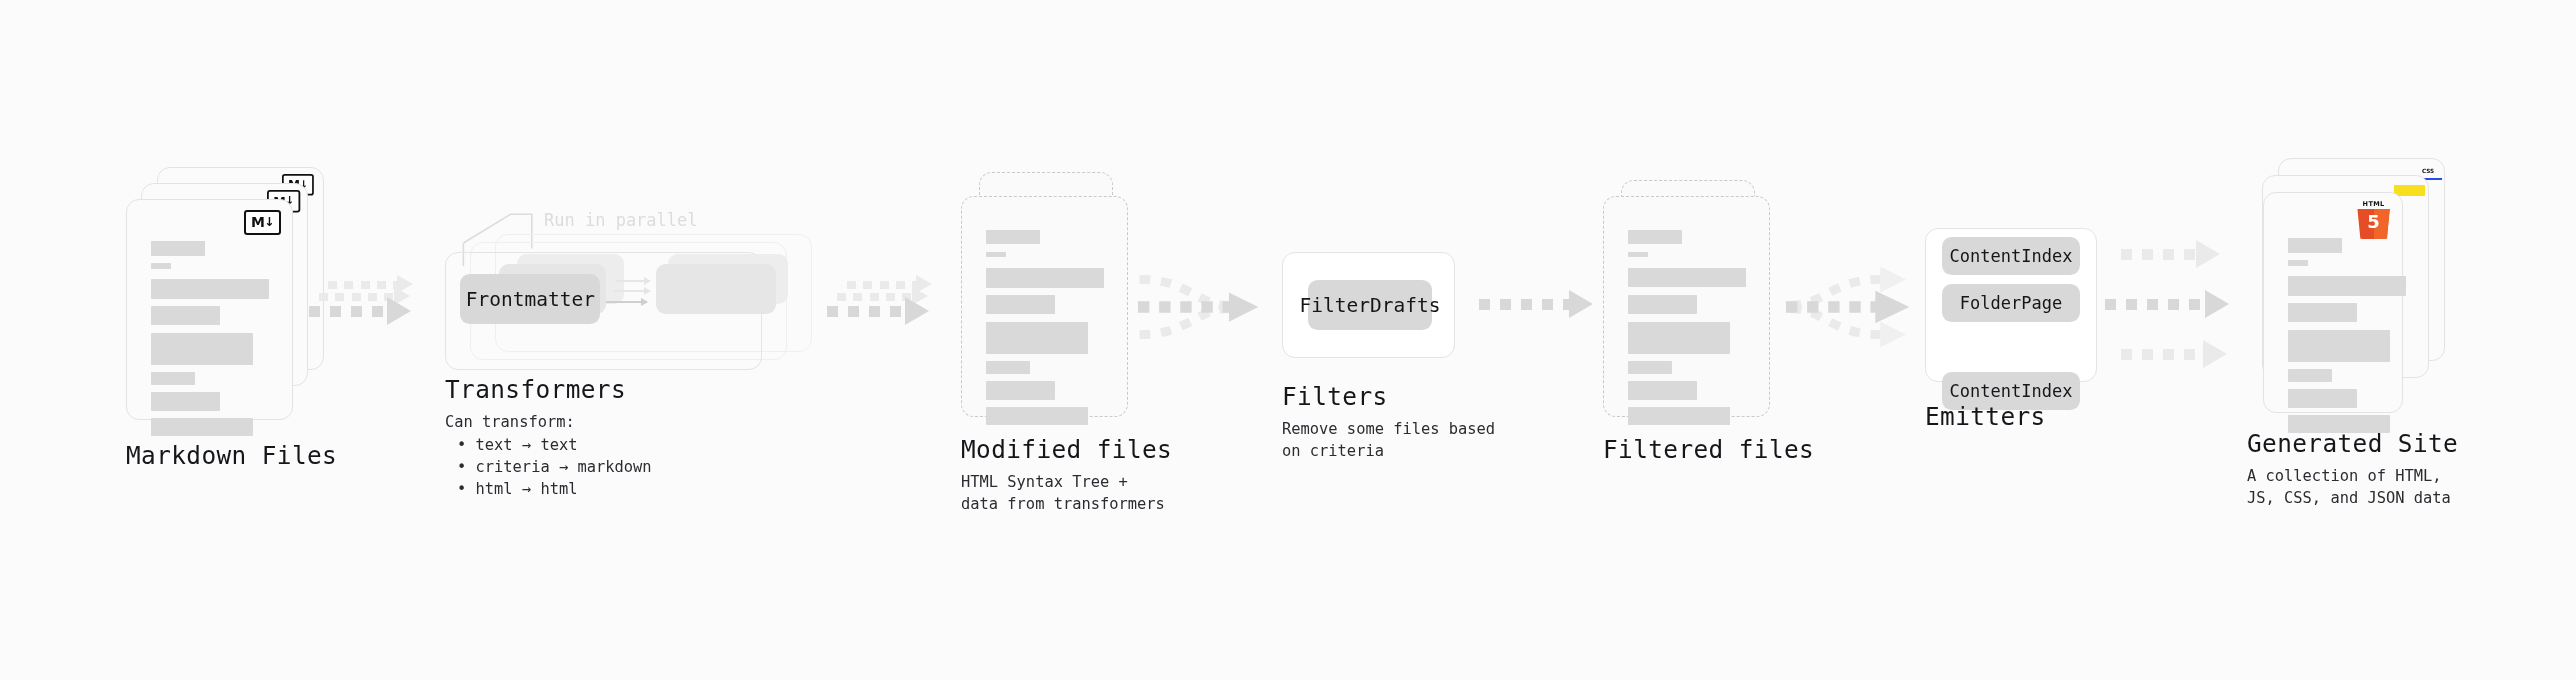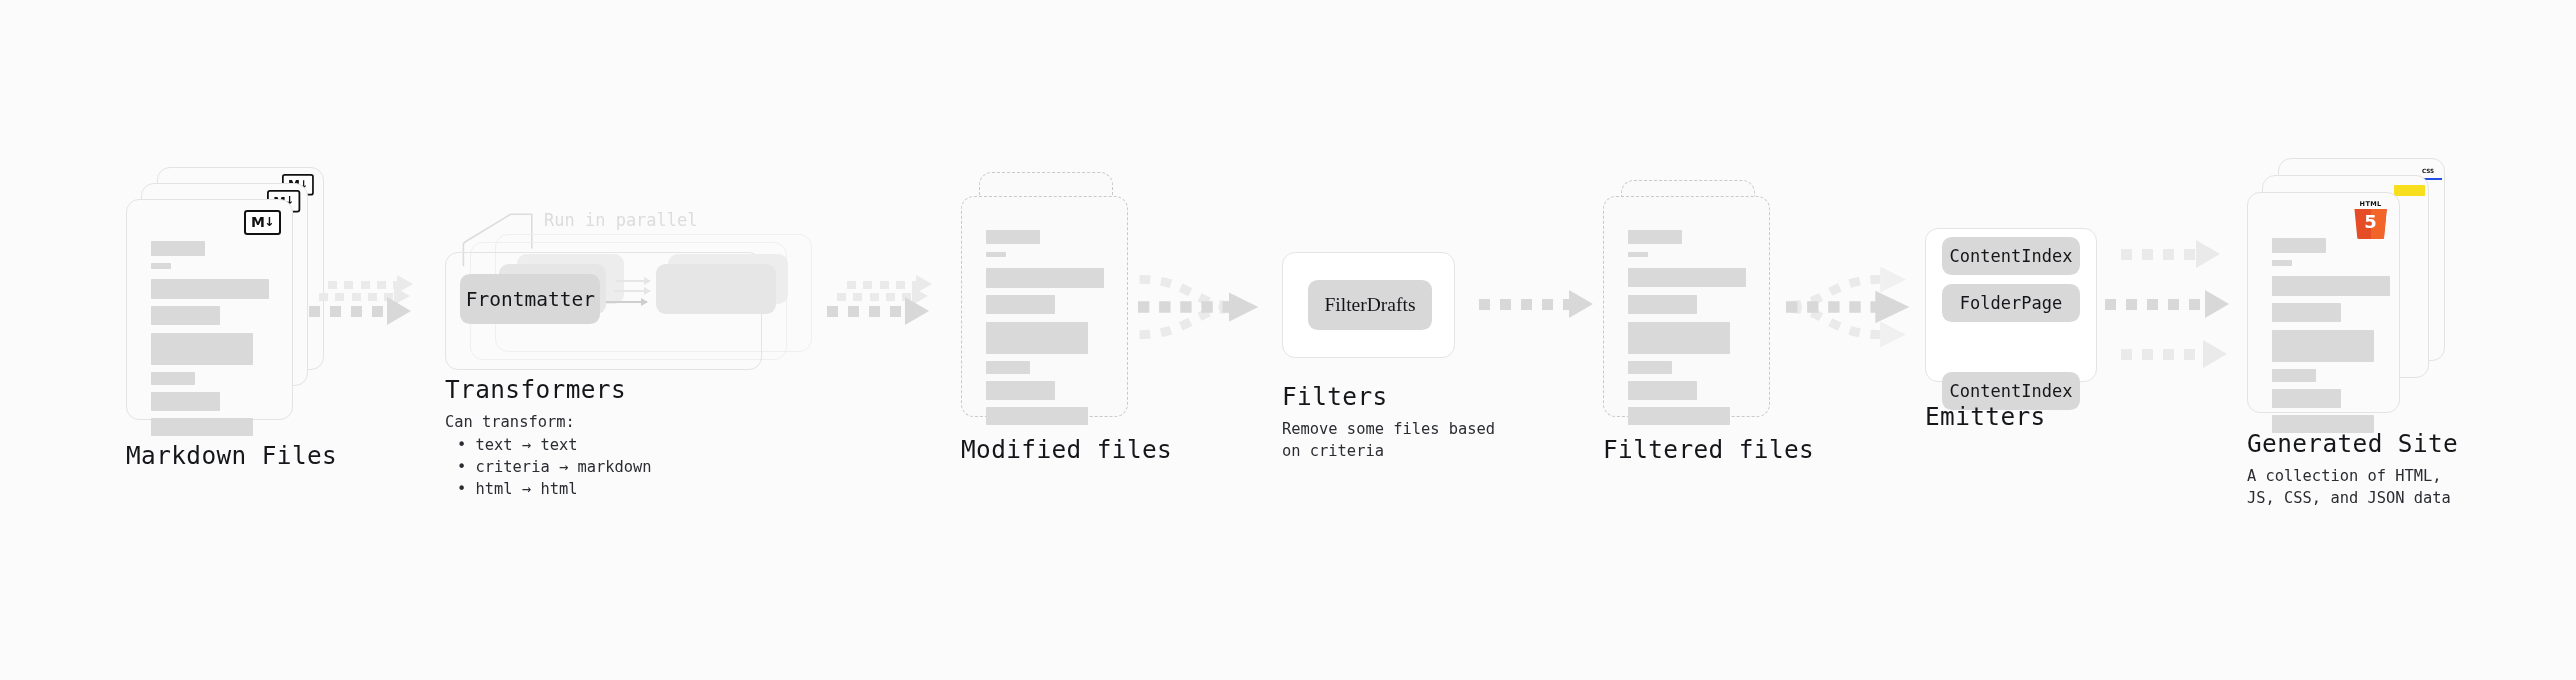--- a/index.html
+++ b/index.html
@@ -240,32 +240,34 @@
         <div class="ln" style="width:118px;height:19.5px;"></div>
         <div class="ln" style="width:69px;height:19.5px;"></div>
         <div class="ln" style="width:102px;height:32px;"></div>
         <div class="ln" style="width:44px;height:13px;"></div>
         <div class="ln" style="width:69px;height:18.7px;"></div>
         <div class="ln" style="width:102px;height:18px;"></div>
       </div>
     </div>
   </div>
   <div class="title" style="left:961px;top:435px;">Modified files</div>
+  <div class="sub" style="left:961px;top:471px;">HTML Syntax Tree +
+data from transformers</div>
 
   <div class="curvewrap" style="left:1138px;top:258px;">
     <svg width="130" height="98" viewBox="0 0 160 120">
       <path d="M2,26 C62,26 72,58 112,58" fill="none" stroke="#eaeaea" stroke-width="11" stroke-dasharray="13 13" stroke-linecap="butt"></path>
       <path d="M2,94 C62,94 72,62 112,62" fill="none" stroke="#eaeaea" stroke-width="11" stroke-dasharray="13 13" stroke-linecap="butt"></path>
       <path d="M0,60 L120,60" fill="none" stroke="#d8d8d8" stroke-width="14" stroke-dasharray="14 12" stroke-linecap="butt"></path>
       <polygon points="112,42 148,60 112,78" fill="#d8d8d8"></polygon>
     </svg>
   </div>
 
   <div class="gbox" style="left:1282px;top:252px;width:173px;height:106px;background:#fff;"></div>
-  <div class="chip" style="left:1308px;top:280px;width:124px;height:50px;font-family:Liberation Serif, serif;">
+  <div class="chip" style="left:1308px;top:280px;width:124px;height:50px;">
     <span>FilterDrafts</span>
   </div>
   <div class="title" style="left:1282px;top:382px;">Filters</div>
   <div class="sub" style="left:1282px;top:418px;">Remove some files based
 on criteria</div>
 
   <div class="darrow" style="left:1479px;top:299px;width:114px;">
       <div class="bar"></div>
       <div class="head"></div>
     </div>
@@ -323,21 +325,21 @@
       <div class="head"></div>
     </div>
 
   <div class="stack" style="left:2247px;top:158px;">
     <div class="sheet" style="left:31px;top:0;width:167px;height:203px;"></div>
     <div class="cssbadge" style="left:167px;top:9.8px;">
       <span>CSS</span>
     </div>
     <div class="sheet" style="left:15.4px;top:17px;width:167px;height:203px;"></div>
     <div class="jsbadge" style="left:147px;top:27px;"></div>
-    <div class="sheet" style="left:0;top:34px;width:153px;height:221px;">
+    <div class="sheet" style="left:16px;top:34px;width:140px;height:221px;">
       <div class="h5" style="right:11.4px;top:6.5px;">
         <div class="cap">HTML</div>
         <div class="shield"></div>
         <div class="five">5</div>
       </div>
       <div class="lines" style="top:45px;">
         <div class="ln" style="width:54px;height:14.6px;"></div>
         <div class="ln" style="width:19.5px;height:5.7px;margin-bottom:10.6px;"></div>
         <div class="ln" style="width:118px;height:19.5px;"></div>
         <div class="ln" style="width:69px;height:19.5px;"></div>

